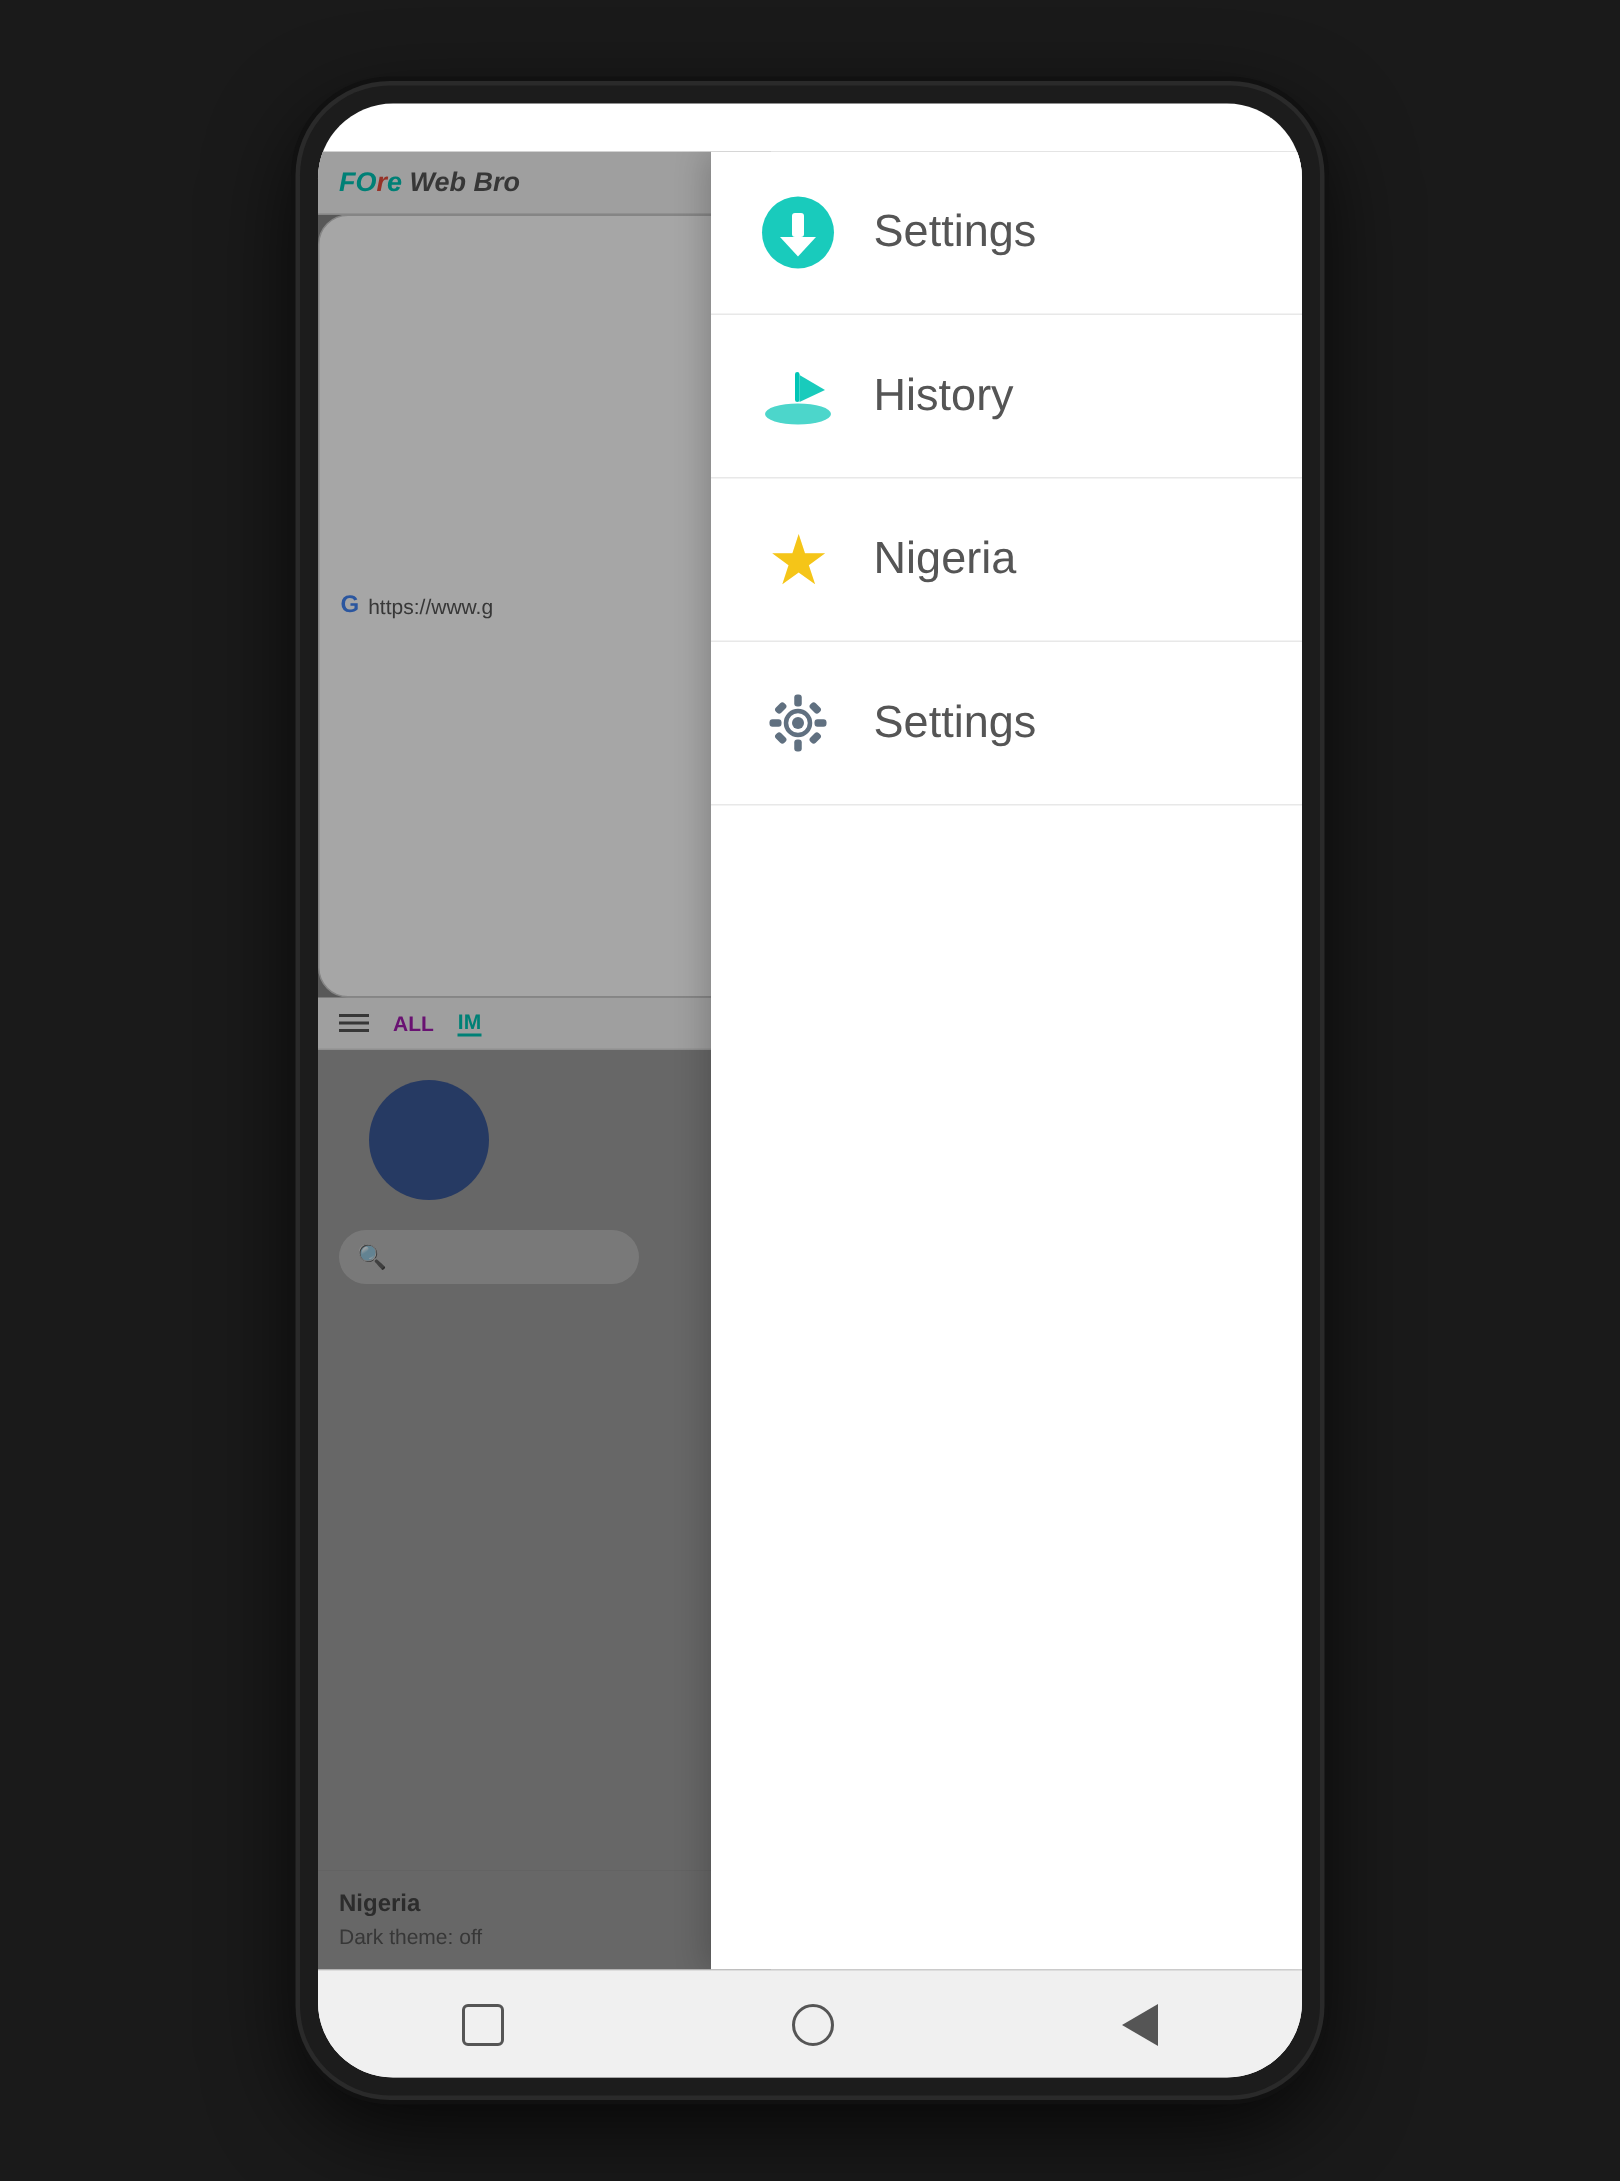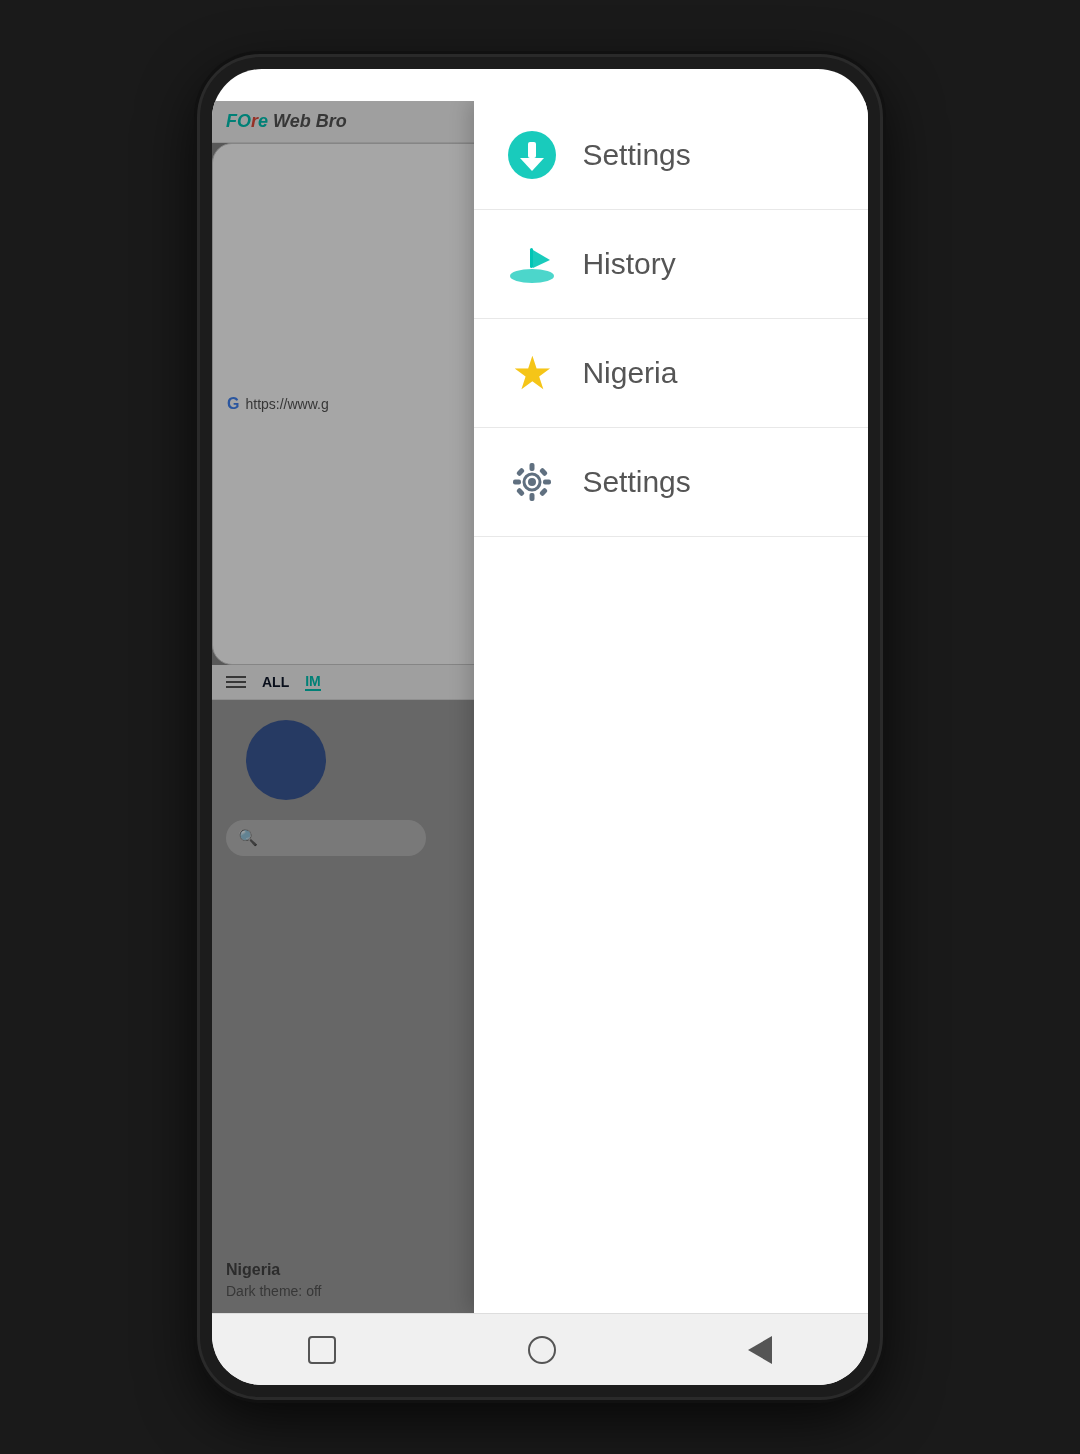--- a/index.html
+++ b/index.html
@@ -194,21 +194,21 @@
 
     .hamburger-icon span {
       display: block;
       width: 20px;
       height: 2px;
       background: #555;
     }
 
     .tab-item {
       font-size: 14px;
-      color: #0f172a;
+      color: #a21caf;
       font-weight: bold;
     }
 
     .tab-item.active {
       color: #00c5b5;
       border-bottom: 2px solid #00c5b5;
       text-align: center;
     }
 
     .browser-body {

